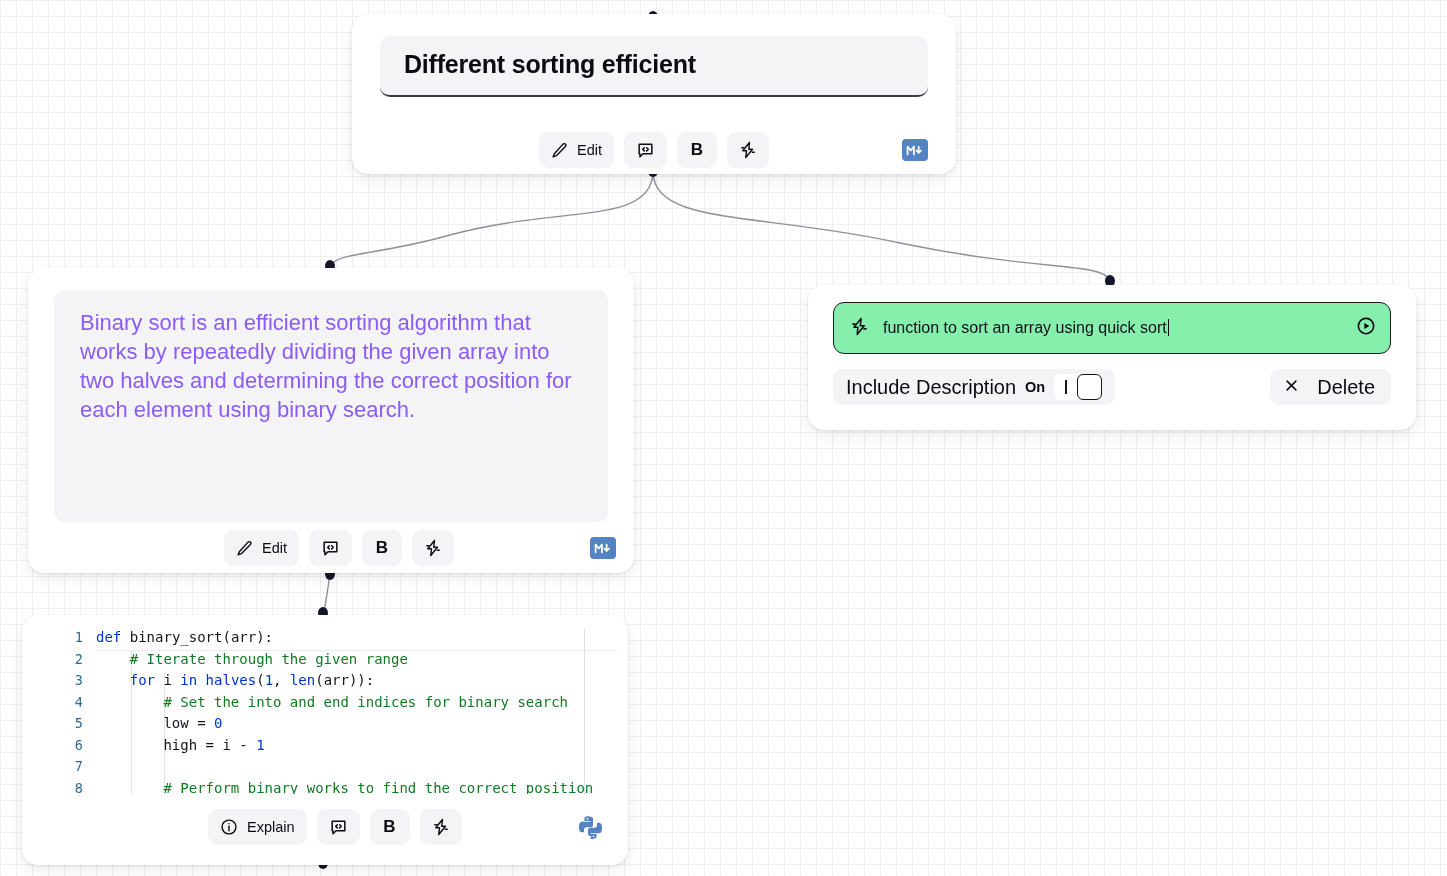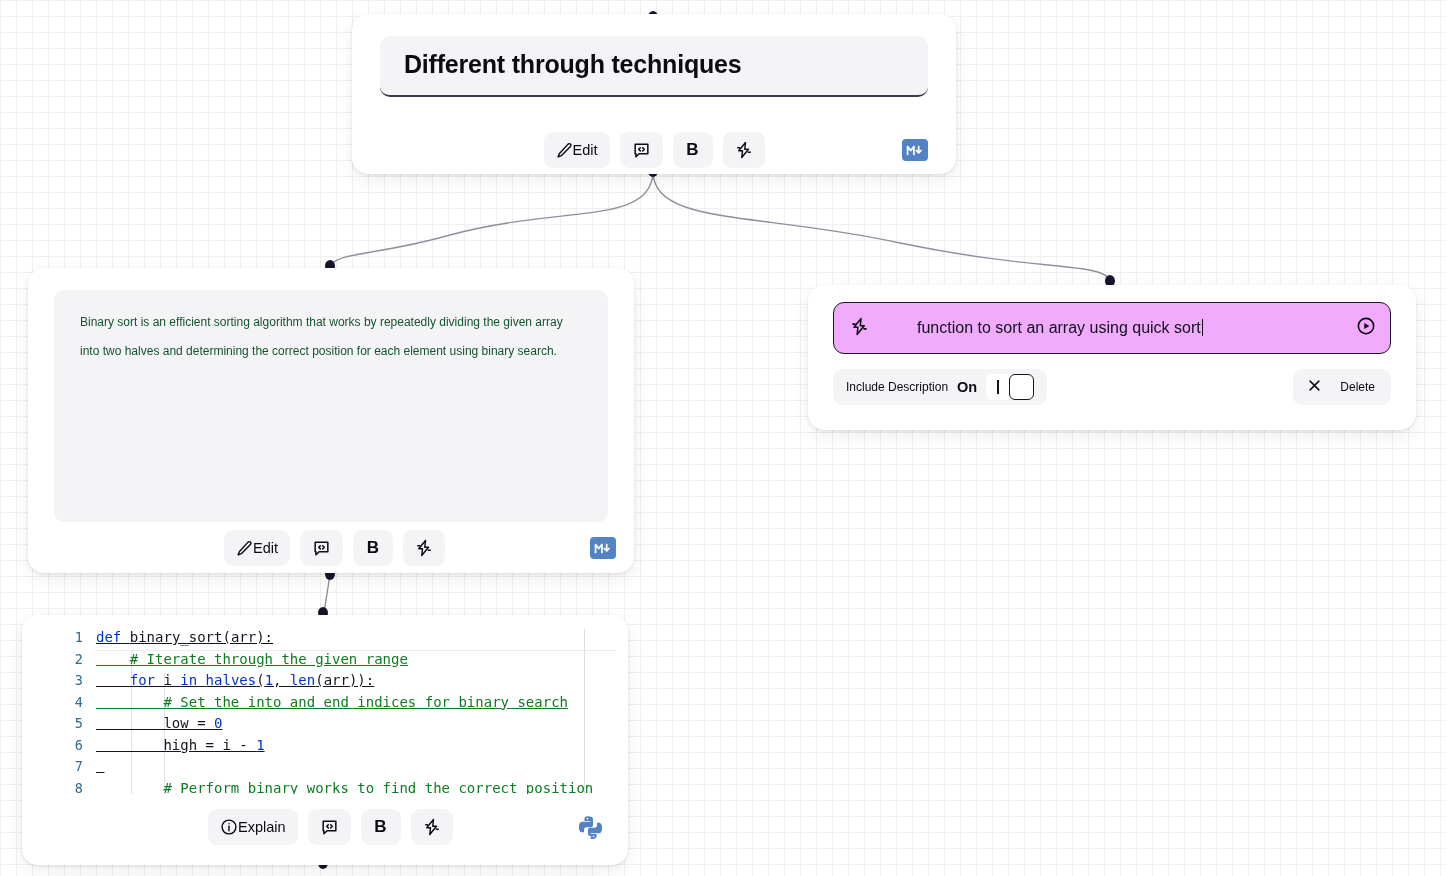--- a/index.html
+++ b/index.html
@@ -70,20 +70,21 @@
   .tb-btn {
     height: 36px;
     min-width: 40px;
     padding: 0 12px;
     background: #f4f4f6;
     border: none;
     border-radius: 9px;
     display: flex;
     align-items: center;
     justify-content: center;
+    gap: 9px;
     cursor: pointer;
     font-family: "Liberation Sans", sans-serif;
     font-size: 14.5px;
     color: #0b0b12;
   }
   .tb-btn .lbl { font-size: 14.5px; color: #0b0b12; }
   .tb-btn .bold-glyph { font-size: 17px; font-weight: bold; letter-spacing: .2px; }
   .tb-btn svg { display: block; }
 
   .md-badge {
@@ -107,40 +108,39 @@
     padding: 18px 26px 26px 26px;
     height: 232px;
   }
   .md-h1 {
     font-size: 21px;
     font-weight: bold;
     color: #0b0b12;
     margin-bottom: 42px;
   }
   .md-p {
-    font-size: 12px;
+    font-size: 22px;
     line-height: 29px;
-    color: #14532d;
+    color: #8b5cf6;
   }
 
   
   #node-prompt {
     left: 808px; top: 285px;
     width: 608px; height: 145px;
     padding: 17px 25px 0 25px;
   }
   .prompt-input-wrap {
     height: 52px;
     border: 1.6px solid #1b1b28;
     border-radius: 11px;
     display: flex;
     align-items: center;
     padding: 0 14px 0 16px;
-    background: #f0abfc;
-    gap: 34px;
+    background: #86efac;
   }
   .prompt-text {
     flex: 1;
     font-size: 16px;
     color: #10101a;
     margin-left: 14px;
     white-space: nowrap;
     overflow: hidden;
   }
   .caret {
@@ -161,21 +161,21 @@
     background: #f4f4f6;
     border-radius: 9px;
     display: flex;
     align-items: center;
     padding: 0 13px;
     gap: 9px;
     cursor: pointer;
     border: none;
     font-family: "Liberation Sans", sans-serif;
   }
-  .chip-label { font-size: 12px; color: #0b0b12; }
+  .chip-label { font-size: 20px; color: #0b0b12; }
   .chip-state { font-size: 14.5px; color: #0b0b12; font-weight: bold; }
   .switch {
     position: relative;
     width: 48px; height: 26px;
     background: #ffffff;
     border-radius: 6px;
     display: flex; align-items: center;
     cursor: pointer;
   }
   .switch .bar {
@@ -215,21 +215,21 @@
   }
   .ln {
     width: 42px;
     flex: 0 0 42px;
     text-align: right;
     padding-right: 13px;
     color: #2f6b8f;
     font-family: "DejaVu Sans Mono", monospace;
     font-size: 13.5px;
   }
-  .code-text { white-space: pre; color: #15151f; text-decoration: underline; }
+  .code-text { white-space: pre; color: #15151f; }
   .k  { color: #0033cc; }
   .fn { color: #15151f; }
   .cm { color: #0f7b22; }
   .nm { color: #0033cc; }
   .ind-guide {
     position: absolute;
     top: 22px;
     width: 1px;
     background: #e2e2e6;
     height: 150px;
@@ -264,21 +264,21 @@
   <ellipse class="port-dot" cx="653" cy="171" rx="5" ry="6"></ellipse>
   <ellipse class="port-dot" cx="330" cy="266" rx="5" ry="6"></ellipse>
   <ellipse class="port-dot" cx="1110" cy="281" rx="5" ry="6"></ellipse>
   <ellipse class="port-dot" cx="330" cy="574" rx="5" ry="6"></ellipse>
   <ellipse class="port-dot" cx="323" cy="613" rx="5" ry="6"></ellipse>
   <ellipse class="port-dot" cx="323" cy="863" rx="5" ry="6"></ellipse>
 </svg>
 
 <div class="node" id="node-title">
   <div class="title-field">
-    <div class="title-text">Different through techniques</div>
+    <div class="title-text">Different sorting efficient</div>
   </div>
   <div class="toolbar" style="top:114px;height:44px;">
     <div class="tb-center">
       <button class="tb-btn">
         <span>
           <svg width="17" height="17" viewBox="0 0 24 24" fill="none" stroke="#0b0b12" stroke-width="2" stroke-linecap="round" stroke-linejoin="round">
               <path d="M17 3a2.4 2.4 0 0 1 3.4 3.4L7.5 19.3 3 21l1.7-4.5z"></path>
             </svg>
         </span>
         <span class="lbl">Edit</span>

